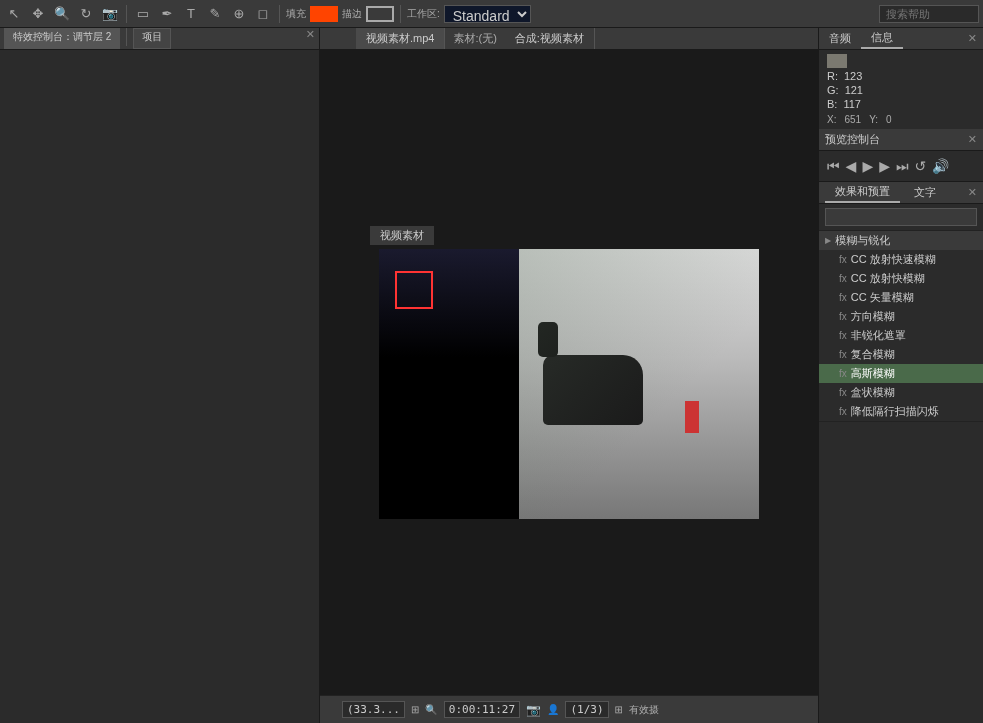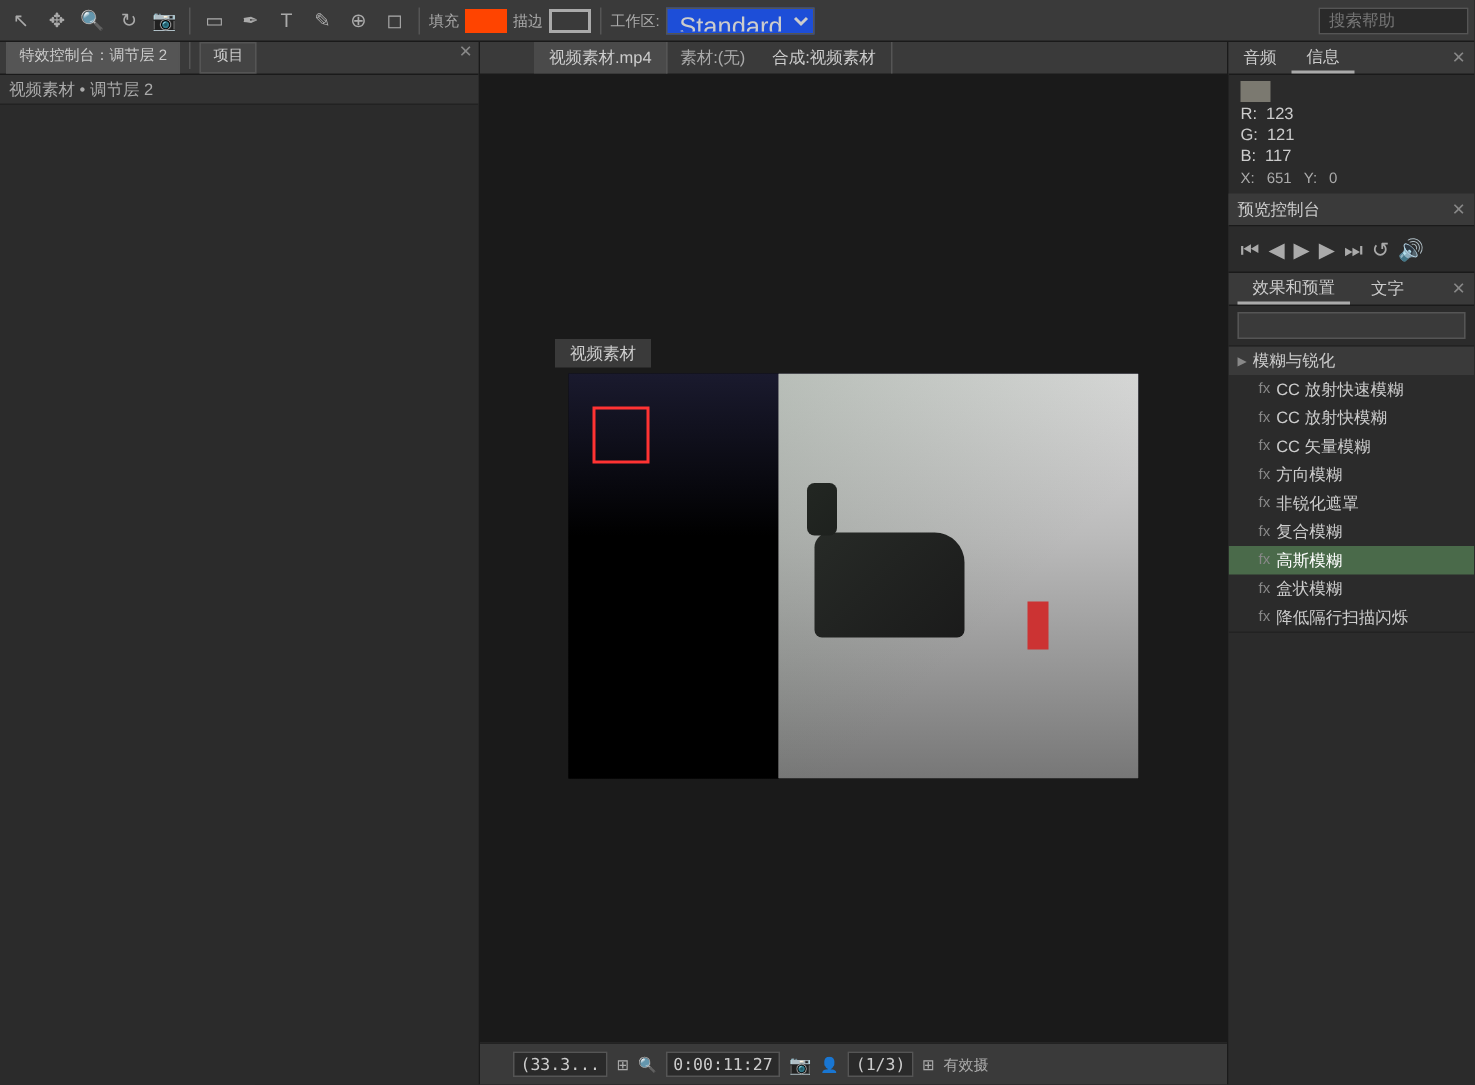--- a/index.html
+++ b/index.html
@@ -48,25 +48,25 @@
     }
     .stroke-box {
       background: transparent;
       border: 2px solid #aaa;
       width: 28px;
       height: 16px;
       display: inline-block;
       vertical-align: middle;
     }
     .workspace-select {
-      background: #1d4ed8;
+      background: #0f172a;
       border: 1px solid #555;
       color: #ccc;
       padding: 1px 4px;
-      font-size: 17px;
+      font-size: 14px;
       height: 18px;
     }
     .search-box {
       background: #2a2a2a;
       border: 1px solid #555;
       color: #ccc;
       padding: 1px 6px;
       font-size: 11px;
       height: 18px;
       width: 100px;
@@ -401,21 +401,20 @@
 
 <div class="main-layout">
 
   <div class="left-panel">
     <div class="effects-control">
       <span class="panel-tab active">特效控制台：调节层 2</span>
       <span class="toolbar-separator"></span>
       <span class="panel-tab">项目</span>
       <span class="panel-close">✕</span>
     </div>
-    <div class="breadcrumb">视频素材 • 调节层 2</div>
     <div class="effects-panel-content">
     </div>
   </div>
 
   <div class="center-panel">
     <div class="preview-tabs">
       <div class="preview-tab active">
         <span>视频素材.mp4</span>
       </div>
       <div class="preview-tab-label">素材:(无)</div>

